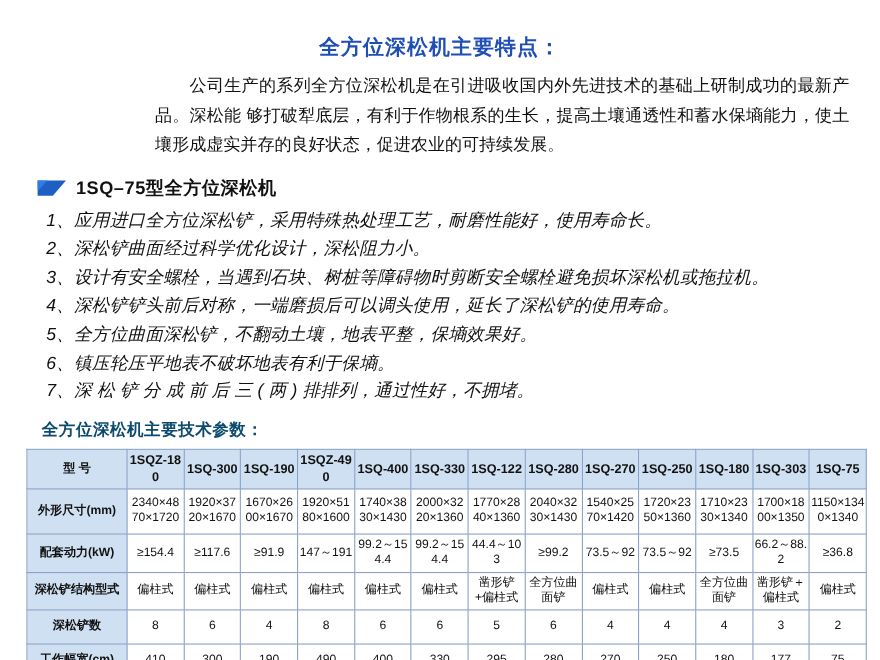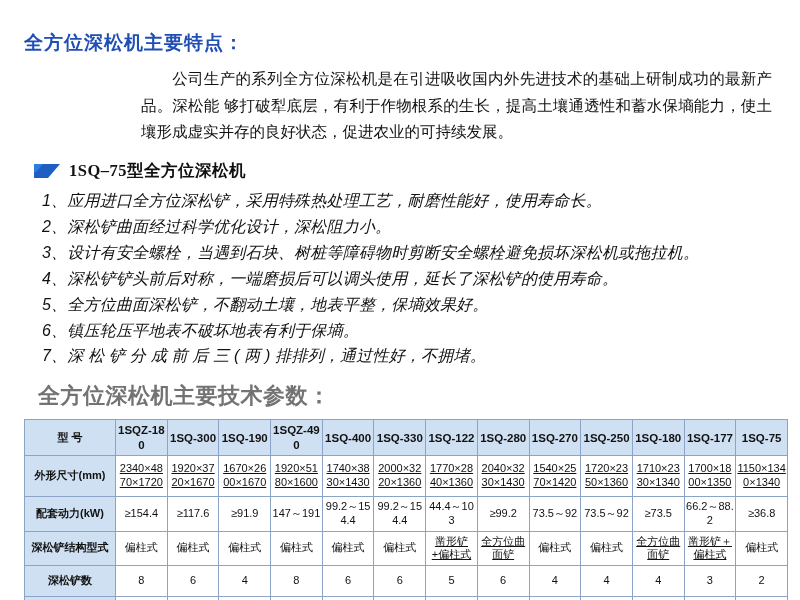--- a/index.html
+++ b/index.html
@@ -15,21 +15,21 @@
     overflow: hidden;
   }
   .page {
     position: relative;
     width: 800px;
     height: 600px;
     box-sizing: border-box;
     padding: 22px 24px 10px 24px;
   }
   .main-title {
-    text-align: left;
+    text-align: center;
     color: #1f4fb5;
     font-size: 19px;
     font-weight: bold;
     letter-spacing: 1px;
     margin: 8px 0 10px 0;
   }
   .intro {
     font-size: 15.5px;
     line-height: 1.72;
     text-align: justify;
@@ -48,40 +48,39 @@
     width: 26px;
     height: 18px;
     margin-right: 9px;
     flex: none;
   }
   .model-name {
     font-size: 16.5px;
     font-weight: bold;
     color: #111;
     letter-spacing: 0.5px;
-    font-family: Liberation Serif, serif;
   }
 
   .feature-list {
     margin: 2px 0 0 0;
     padding: 0;
     list-style: none;
   }
   .feature-list li {
     font-size: 16px;
     line-height: 1.62;
     color: #111;
     padding-left: 18px;
     letter-spacing: 0.2px;
     font-style: italic;
   }
 
   .section-title {
-    color: #737373;
-    font-size: 22px;
+    color: #0c4a6e;
+    font-size: 15px;
     font-weight: bold;
     margin: 12px 0 8px 14px;
     letter-spacing: 0.5px;
   }
 
   table.spec {
     border-collapse: collapse;
     width: 764px;
     margin: 0 auto;
     table-layout: fixed;
@@ -107,21 +106,21 @@
     background: #cfe0f2;
     font-weight: bold;
     font-size: 11px;
     width: 88px;
   }
   table.spec tbody tr td {
     background: #ffffff;
     height: 24px;
   }
   table.spec tbody tr.tall td { height: 34px; }
-  .tiny { font-size: 9.5px; text-decoration: underline; }
+  .tiny { font-size: 9.5px; }
 </style>
 </head>
 <body>
 
 <div class="page">
 
   <div class="main-title">全方位深松机主要特点：</div>
 
   <p class="intro"><span class="indent"></span><span>公司生产的系列全方位深松机是在引进吸收国内外先进技术的基础上研制成功的最新产品。深松能 够打破犁底层，有利于作物根系的生长，提高土壤通透性和蓄水保墒能力，使土壤形成虚实并存的良好状态，促进农业的可持续发展。</span></p>
 
@@ -153,21 +152,21 @@
         <th>1SQ-300</th>
         <th>1SQ-190</th>
         <th>1SQZ-490</th>
         <th>1SQ-400</th>
         <th>1SQ-330</th>
         <th>1SQ-122</th>
         <th>1SQ-280</th>
         <th>1SQ-270</th>
         <th>1SQ-250</th>
         <th>1SQ-180</th>
-        <th>1SQ-177</th>
+        <th>1SQ-303</th>
         <th>1SQ-75</th>
       </tr>
     </thead>
     <tbody>
       <tr class="tall">
         <td>外形尺寸(mm)</td>
         <td class="tiny">2340×4870×1720</td>
         <td class="tiny">1920×3720×1670</td>
         <td class="tiny">1670×2600×1670</td>
         <td class="tiny">1920×5180×1600</td>

